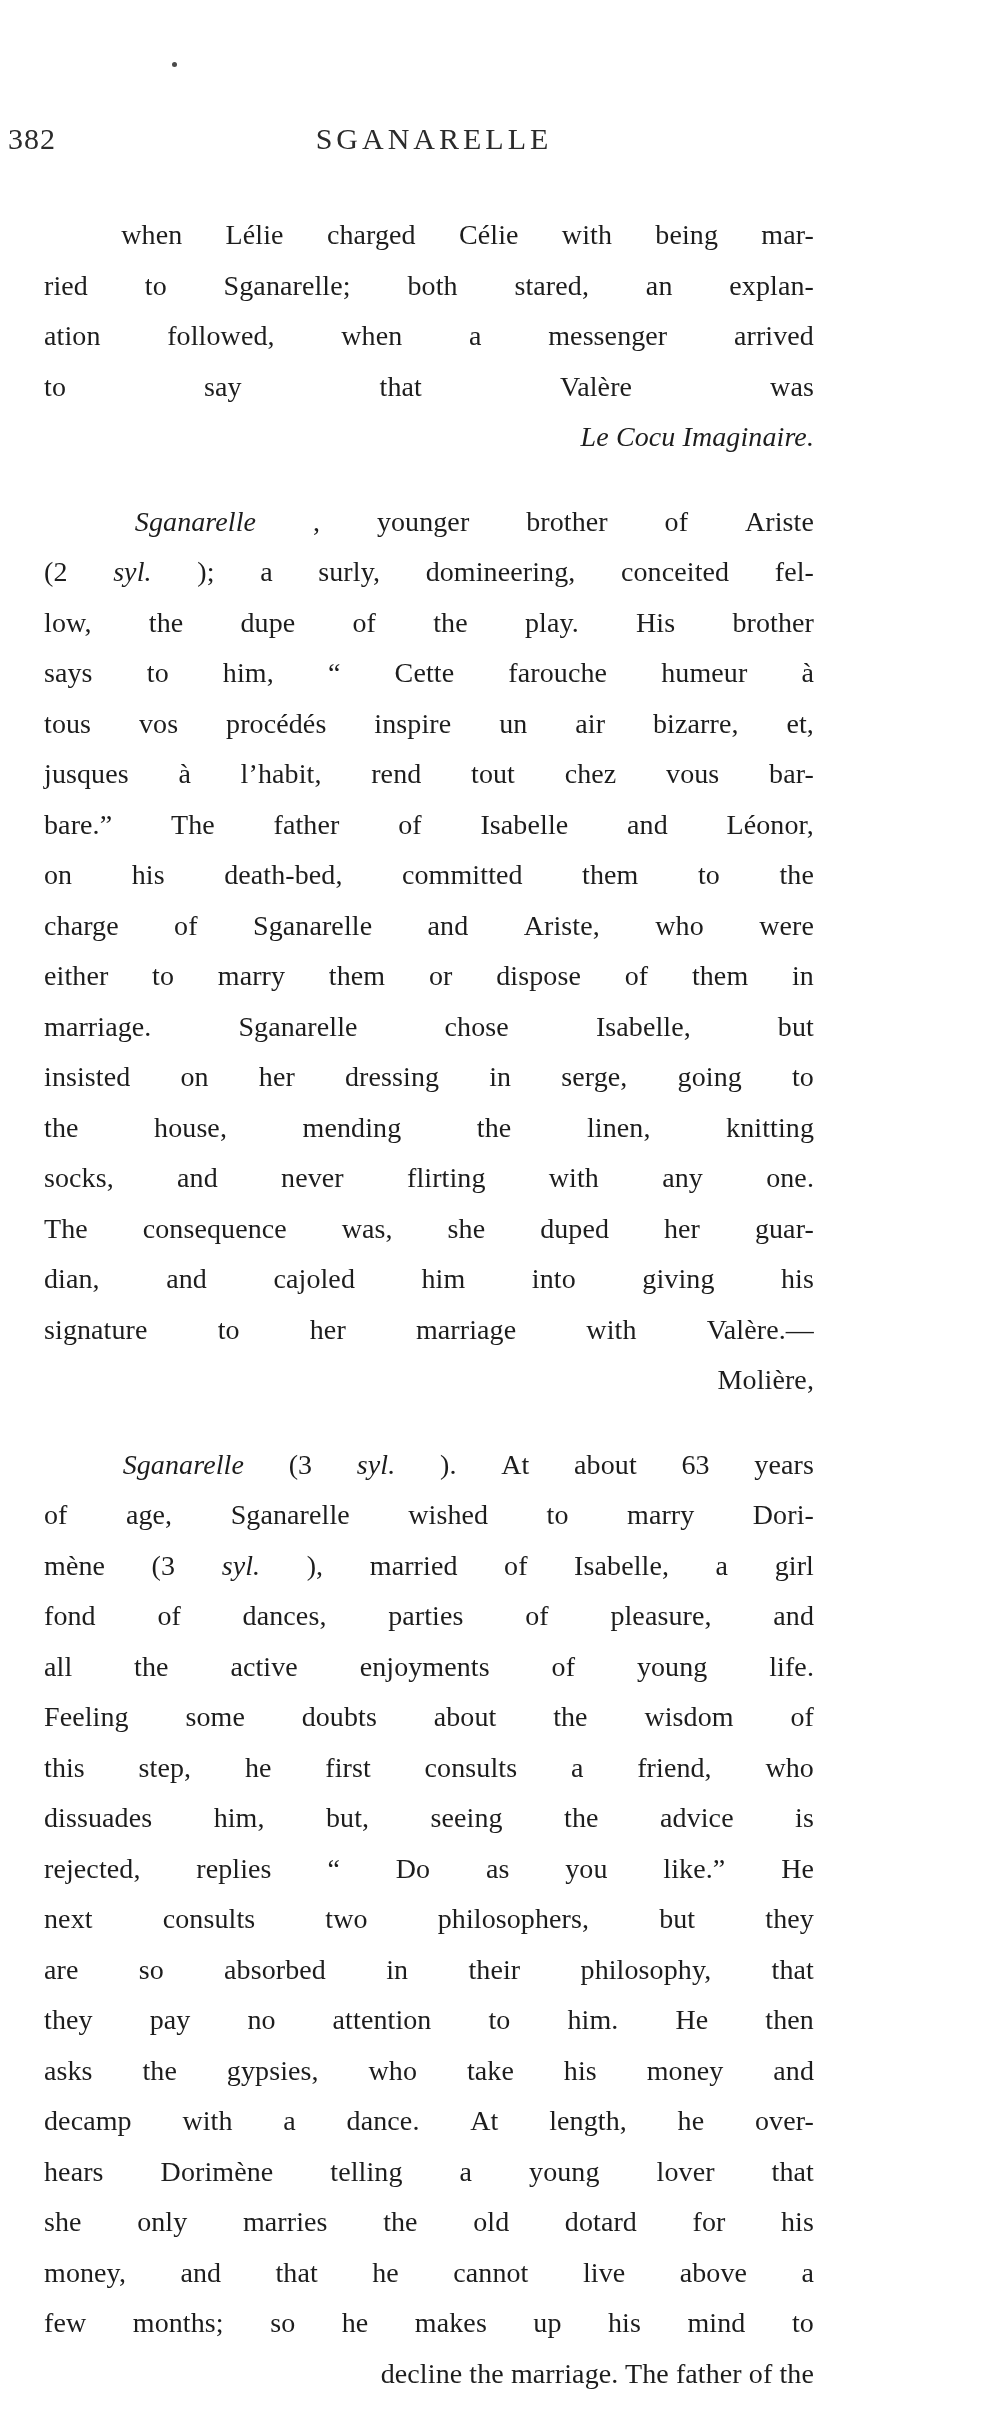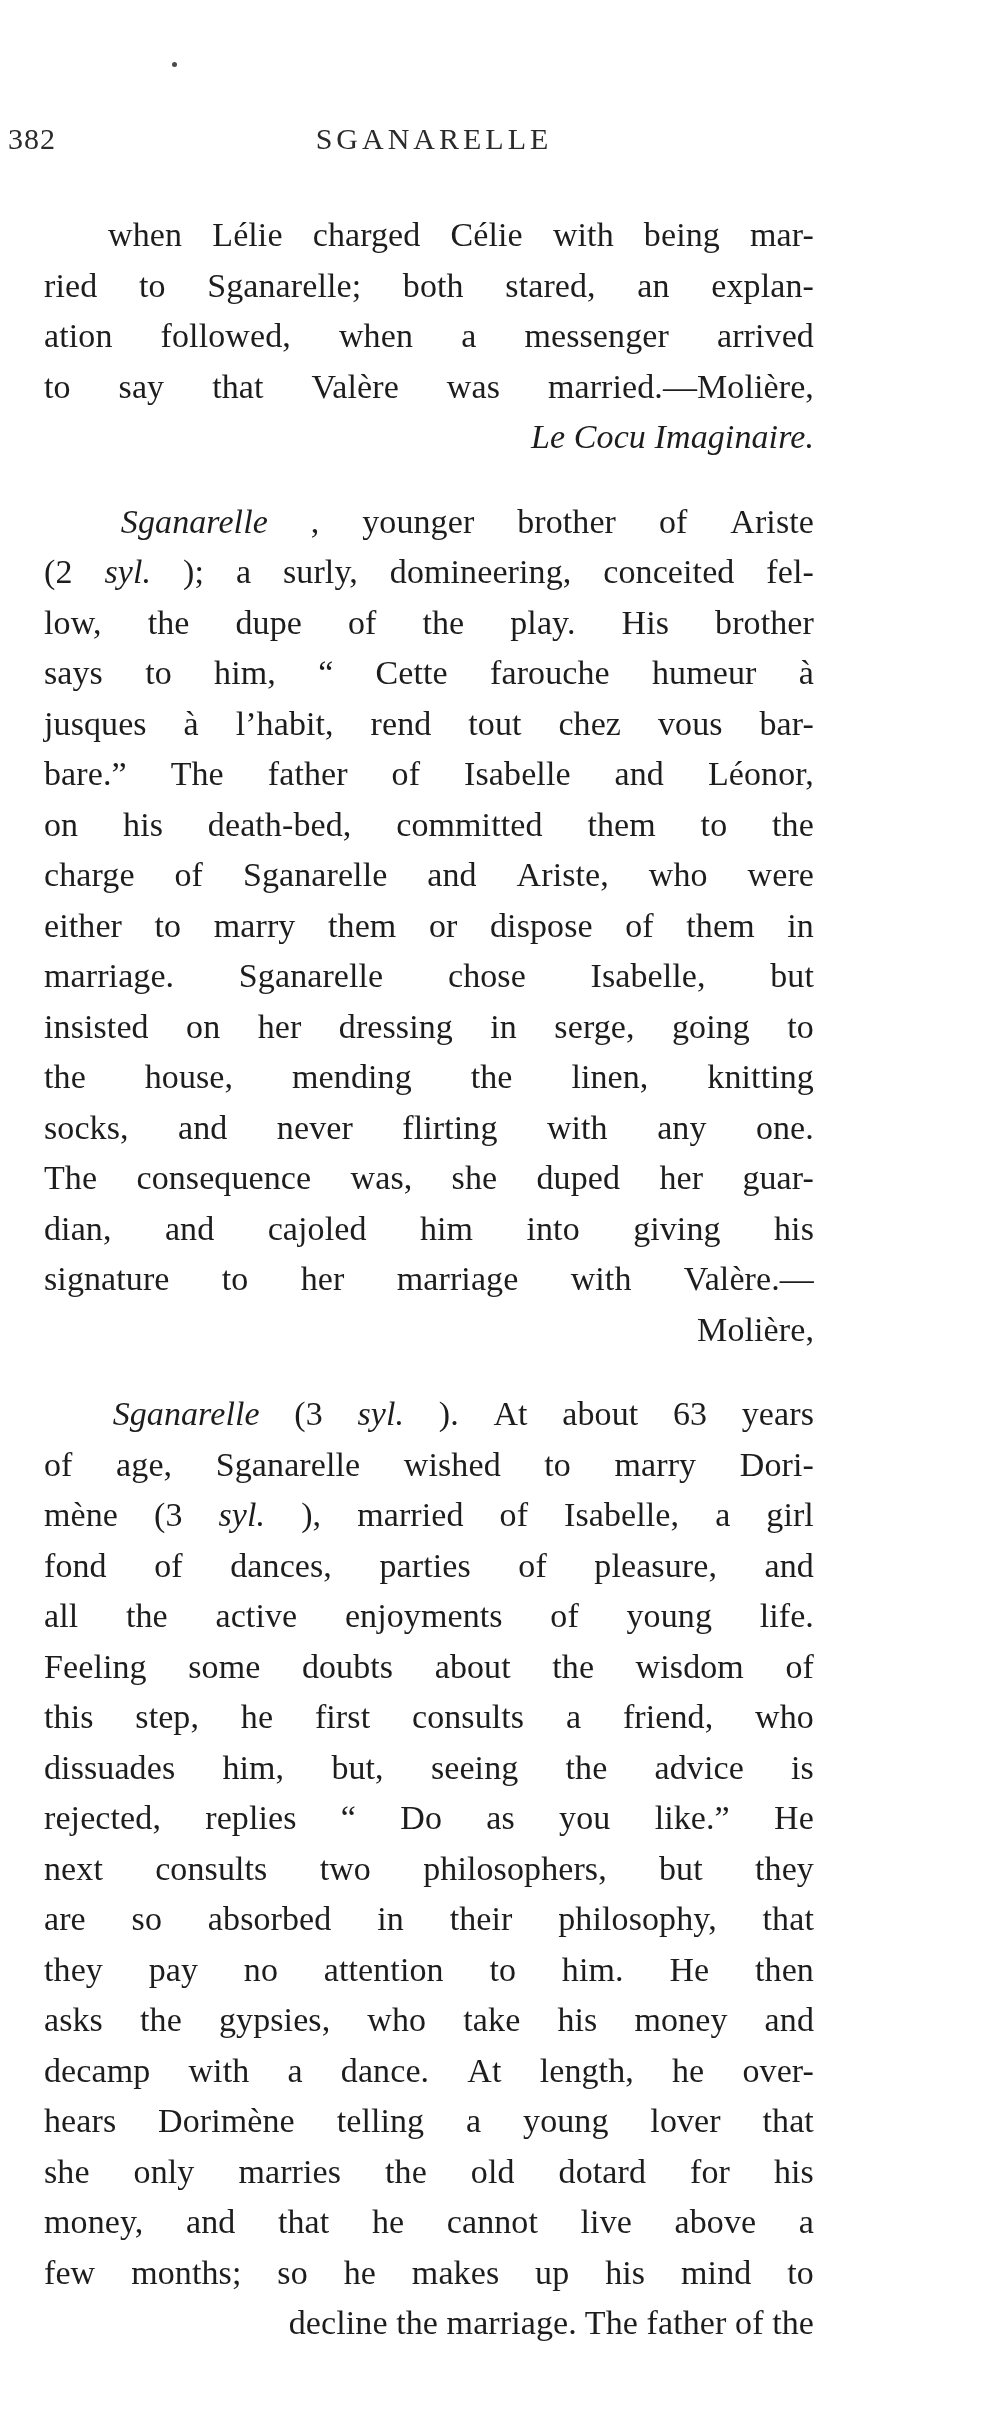--- a/index.html
+++ b/index.html
@@ -55,21 +55,21 @@
     color: #2b2b2b;
   }
   .body-col {
     position: absolute;
     left: 44px;
     top: 210px;
     width: 770px;
   }
   p.para {
     margin: 0;
-    font-size: 34px;
+    font-size: 28px;
     line-height: 50.5px;
     text-align: justify;
     color: #1d1d1d;
     letter-spacing: 0.1px;
   }
   p.para + p.para {
     margin-top: 34px;
   }
   .indent {
     display: inline-block;
@@ -127,21 +127,20 @@
           <span>a</span>
           <span>messenger</span>
           <span>arrived</span>
         </span>
         <span class="justify-line">
           <span>to</span>
           <span>say</span>
           <span>that</span>
           <span>Valère</span>
           <span>was</span>
-          <span>married.—Molière,</span>
         </span>
         <span class="justify-line last">
           <i>Le Cocu Imaginaire.</i>
         </span>
       </p>
       <p class="para">
         <span class="justify-line">
           <span class="indent"></span>
           <i>Sganarelle</i>
           <span>,</span>
@@ -172,20 +171,30 @@
         </span>
         <span class="justify-line">
           <span>says</span>
           <span>to</span>
           <span>him,</span>
           <span>“</span>
           <span>Cette</span>
           <span>farouche</span>
           <span>humeur</span>
           <span>à</span>
+        </span>
+        <span class="justify-line">
+          <span>tous</span>
+          <span>vos</span>
+          <span>procédés</span>
+          <span>inspire</span>
+          <span>un</span>
+          <span>air</span>
+          <span>bizarre,</span>
+          <span>et,</span>
         </span>
         <span class="justify-line">
           <span>jusques</span>
           <span>à</span>
           <span>l’habit,</span>
           <span>rend</span>
           <span>tout</span>
           <span>chez</span>
           <span>vous</span>
           <span>bar-</span>

